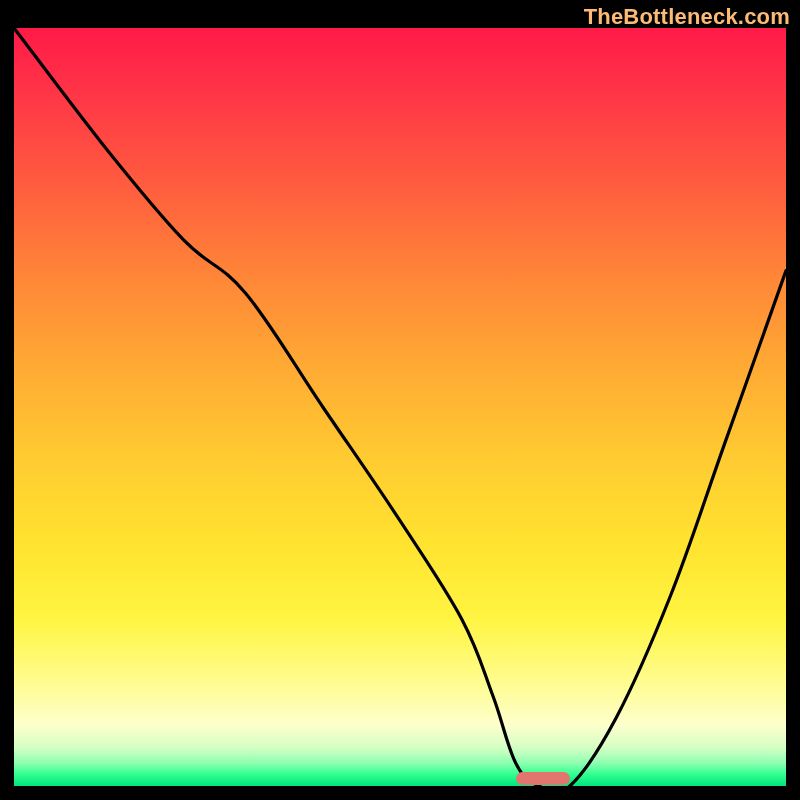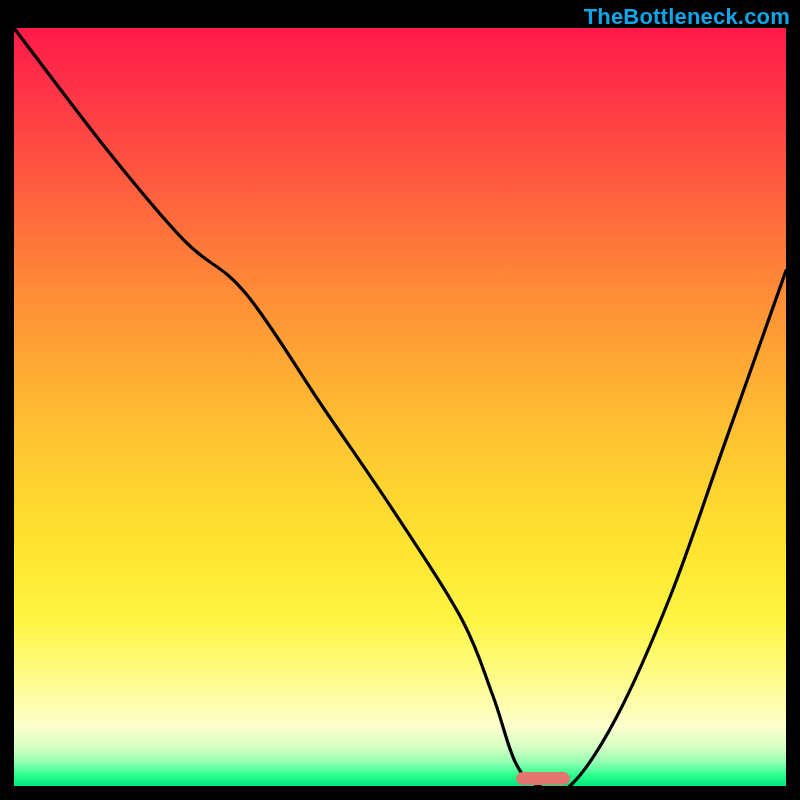--- a/index.html
+++ b/index.html
@@ -16,21 +16,21 @@
     width: 800px;
     height: 800px;
     background: #000;
   }
   .watermark {
     position: absolute;
     top: 4px;
     right: 10px;
     font-size: 22px;
     font-weight: bold;
-    color: #0ea5e9;
+    color: #fdba74;
     letter-spacing: 0.2px;
     z-index: 10;
     user-select: none;
   }
   .plot-area {
     position: absolute;
     left: 14px;
     top: 28px;
     width: 772px;
     height: 758px;

